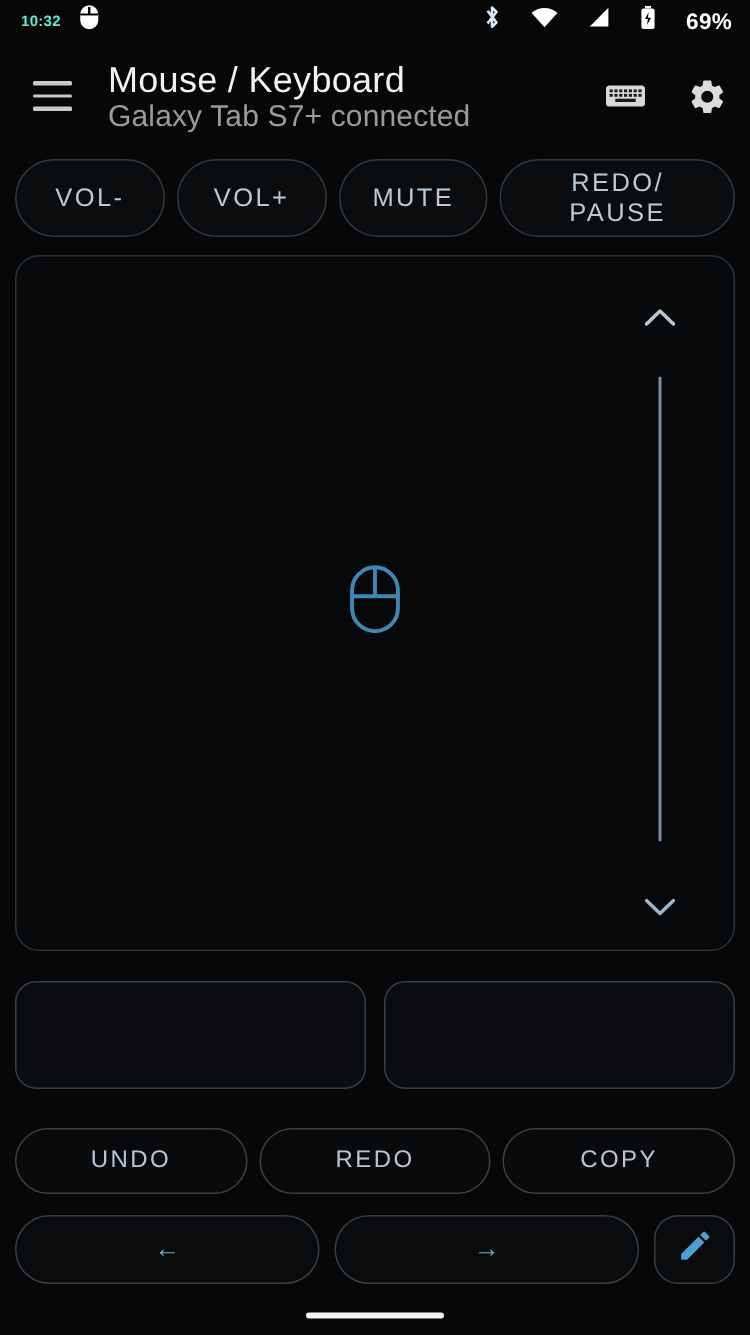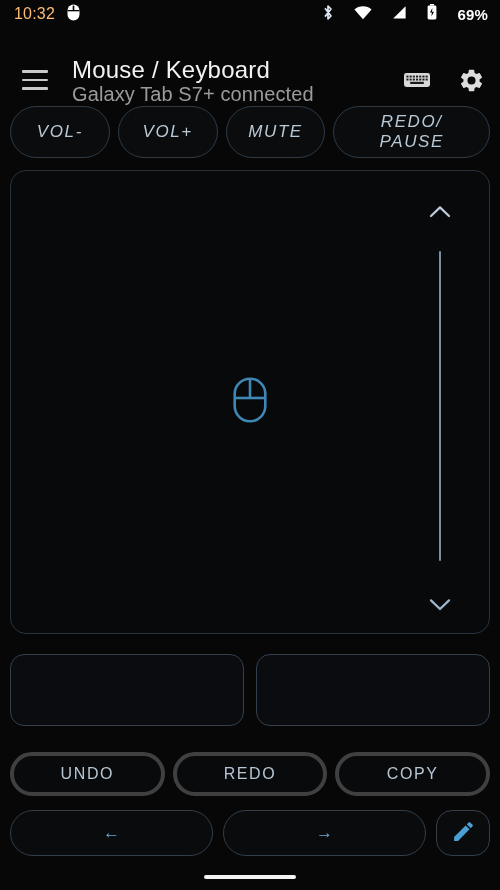--- a/index.html
+++ b/index.html
@@ -17,28 +17,28 @@
 
   
   .statusbar {
     position: absolute; top: 0; left: 0;
     width: 500px; height: 28px;
     display: flex; align-items: center;
     padding: 0 12px 0 14px;
     color: #ffffff;
   }
   .status-left { display: flex; align-items: center; gap: 12px; }
-  .status-time { font-size: 16px; font-weight: 400; letter-spacing: .2px; color:#fdba74; }
+  .status-time { font-size: 10px; font-weight: 700; letter-spacing: .2px; color:#5eead4; }
   .status-right { margin-left: auto; display: flex; align-items: center; gap: 20px; }
   .status-batt-text { font-size: 15px; font-weight: 600; color: #fff; letter-spacing: .2px; }
   .sicon { display: block; }
 
   
   .header {
-    position: absolute; top: 44px; left: 0;
+    position: absolute; top: 28px; left: 0;
     width: 500px; height: 72px;
     display: flex; align-items: center;
     padding: 0 14px 0 16px;
   }
   .hamburger {
     width: 38px; height: 38px;
     display: flex; flex-direction: column; justify-content: center;
     align-items: center; gap: 6px;
     flex: 0 0 auto;
   }
@@ -59,21 +59,21 @@
     font-size: 20px; font-weight: 400; color: #9b9b9b;
     line-height: 21px; letter-spacing: .1px; white-space: nowrap;
   }
   .header-actions { display: flex; align-items: center; gap: 24px; margin-left: 10px; }
   .hicon { width: 30px; height: 30px; display: flex; align-items: center; justify-content: center; }
 
   
   .media-row {
     position: absolute; top: 106px; left: 10px;
     width: 480px; height: 52px;
-    display: flex; gap: 8px; font-style: italic;
+    display: flex; gap: 8px;
   }
   .pill {
     flex: 1 1 0;
     border: 1px solid #2d3b47;
     border-radius: 26px;
     background: #0a0c0e;
     color: #b9c9d6;
     font-size: 17px; letter-spacing: 1.6px;
     display: flex; align-items: center; justify-content: center;
     text-align: center; line-height: 20px;
@@ -124,21 +124,21 @@
   }
 
   
   .edit-row {
     position: absolute; left: 10px; top: 752px;
     width: 480px; height: 44px;
     display: flex; gap: 8px;
   }
   .edit-pill {
     flex: 1 1 0;
-    border: 4px solid #404040;
+    border: 1px solid #404040;
     border-radius: 22px;
     background: #090a0c;
     color: #b7c6d4;
     font-size: 16px; letter-spacing: 1.6px;
     display: flex; align-items: center; justify-content: center;
   }
 
   
   .nav-row {
     position: absolute; left: 10px; top: 810px;

